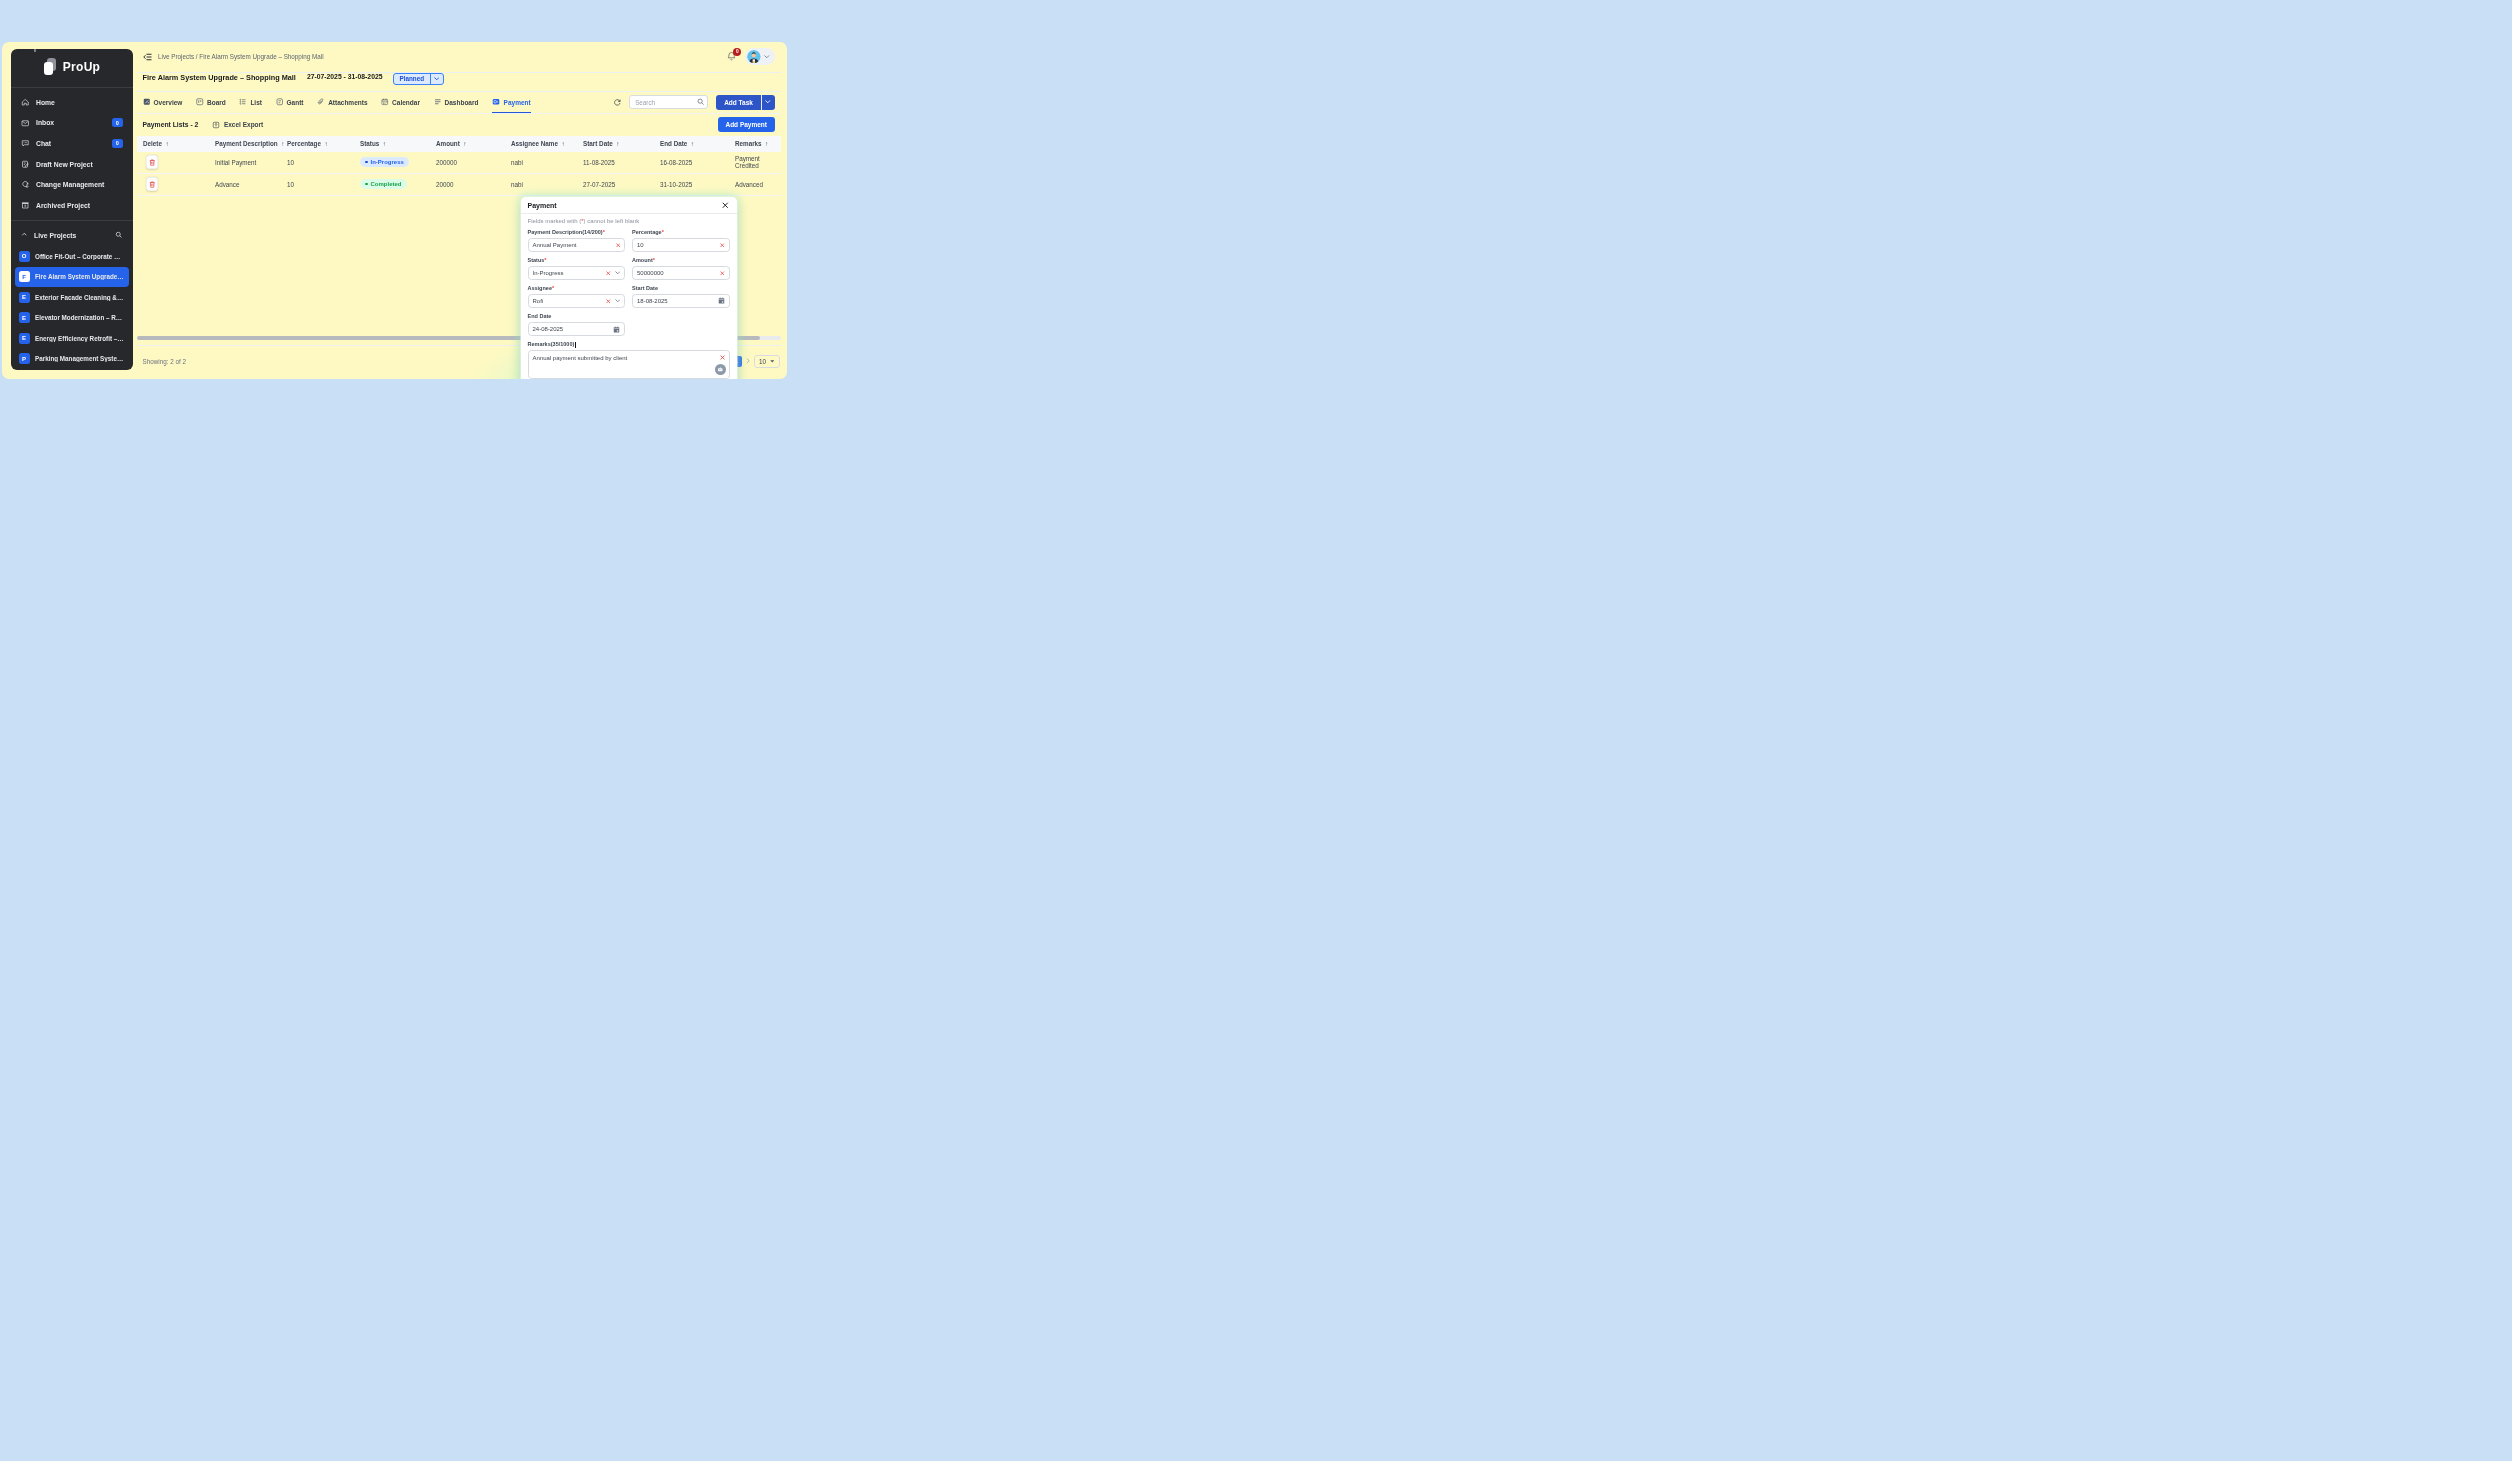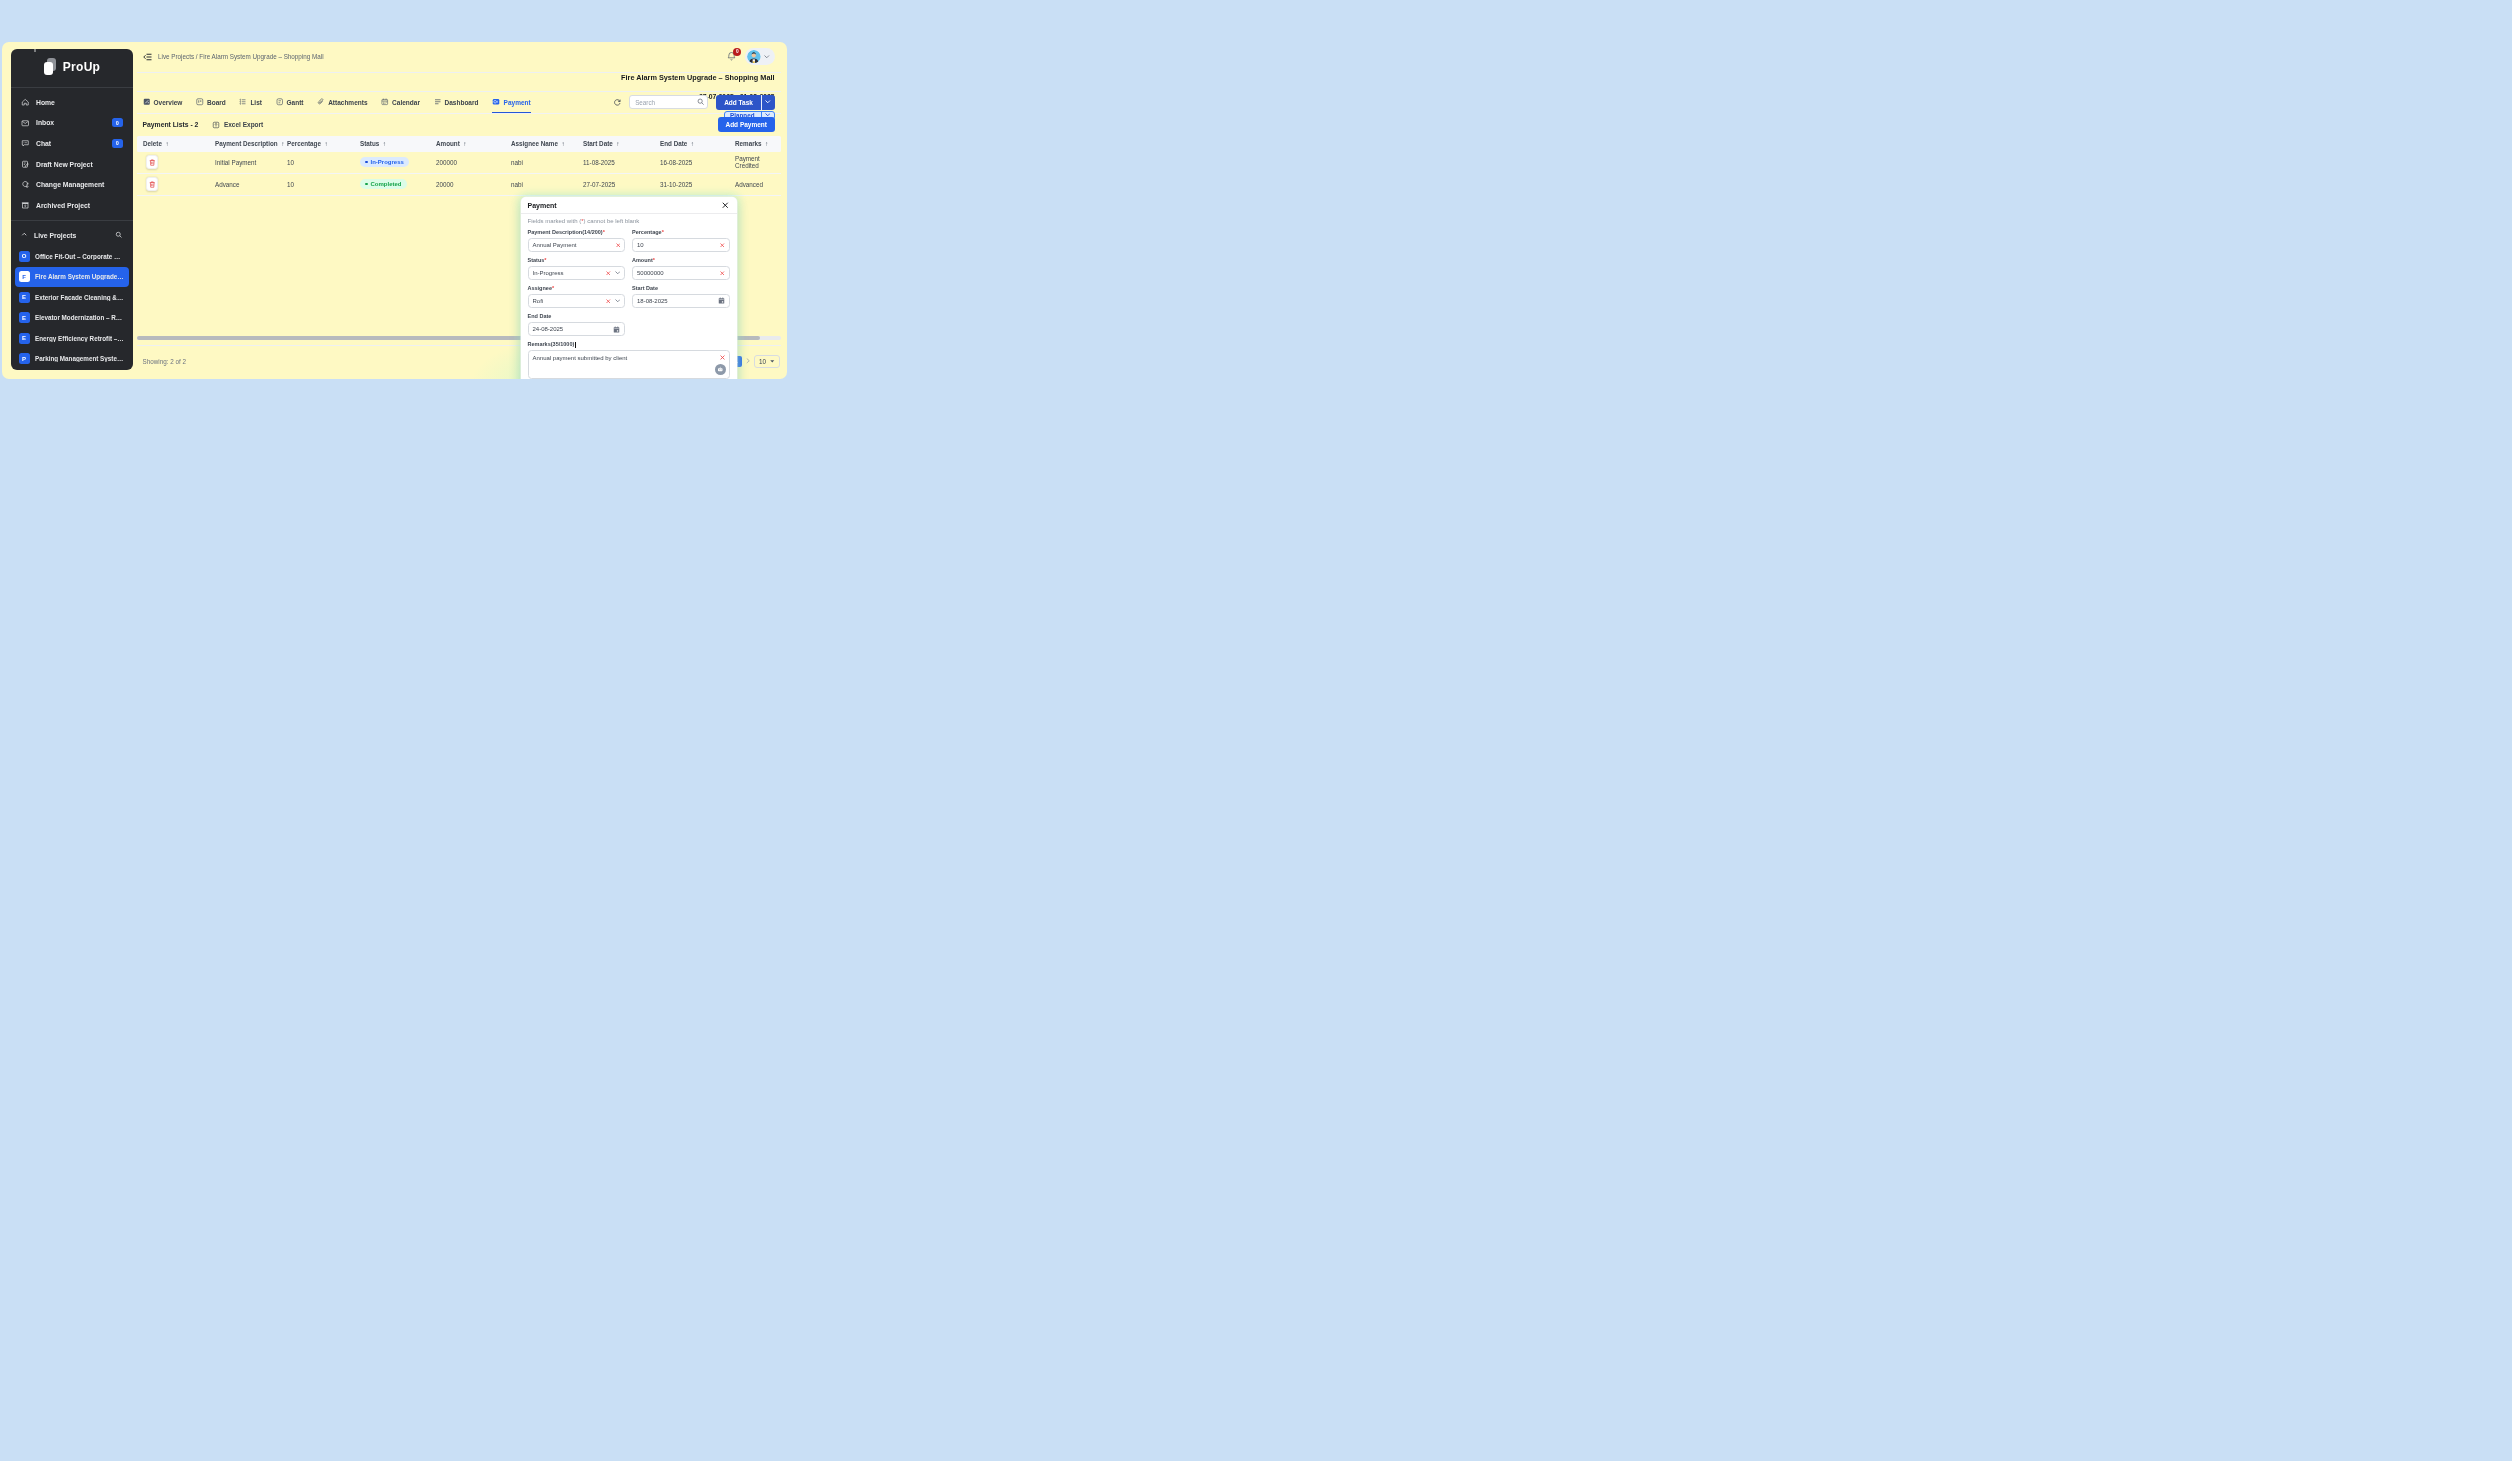--- a/index.html
+++ b/index.html
@@ -39,21 +39,21 @@
   .topbar { height:31px; display:flex; align-items:center; padding:0 6px; border-bottom:0.5px solid #edf0f3; }
   .crumb-icon { margin-right:6px; display:flex; }
   .breadcrumb { font-size:6.3px; color:#5b6470; }
   .top-right { margin-left:auto; display:flex; align-items:center; gap:8px; }
   .bell-wrap { position:relative; display:flex; }
   .bell-badge { position:absolute; top:-3.5px; right:-4px; background:#b91c1c; color:#fff; font-size:4.8px; font-weight:bold;
     min-width:8px; height:8px; border-radius:50%; display:flex; align-items:center; justify-content:center; }
   .avatar-pill { display:flex; align-items:center; gap:3px; background:#eef1f6; border-radius:8.5px; padding:1.5px 5px 1.5px 2px; cursor:pointer; }
   .avatar { width:13.6px; height:13.6px; border-radius:50%; overflow:hidden; }
 
-  .title-row { height:19px; display:flex; align-items:flex-end; gap:11px; padding:0 6px; border-bottom:0.5px solid #edf0f3;flex-direction:column; }
+  .title-row { height:19px; display:flex; align-items:flex-start; gap:11px; padding:0 6px; border-bottom:0.5px solid #edf0f3; }
   .proj-title { font-size:7.3px; font-weight:bold; color:#17191c; }
   .proj-dates { font-size:6.8px; font-weight:bold; color:#17191c; }
   .planned-select { display:flex; align-items:center; background:#dbeafe; border:0.8px solid #3b82f6; border-radius:3px;
     height:12.6px; padding:0 0 0 5px; color:#1d4ed8; font-size:6.3px; font-weight:bold; cursor:pointer; }
   .planned-select .pdiv { width:0.5px; height:100%; background:#3b82f6; margin-left:6px; }
   .planned-select .pcaret { padding:0 3.5px; display:flex; }
 
   .tabs-row { height:22px; display:flex; align-items:stretch; padding:0 6px; border-bottom:1px solid #f1f2f4; }
   .tab { display:flex; align-items:center; gap:3.5px; margin-right:13.6px; font-size:6.5px; font-weight:600; color:#3c434c;
     border-bottom:1.5px solid transparent; padding-top:1px; cursor:pointer; }

